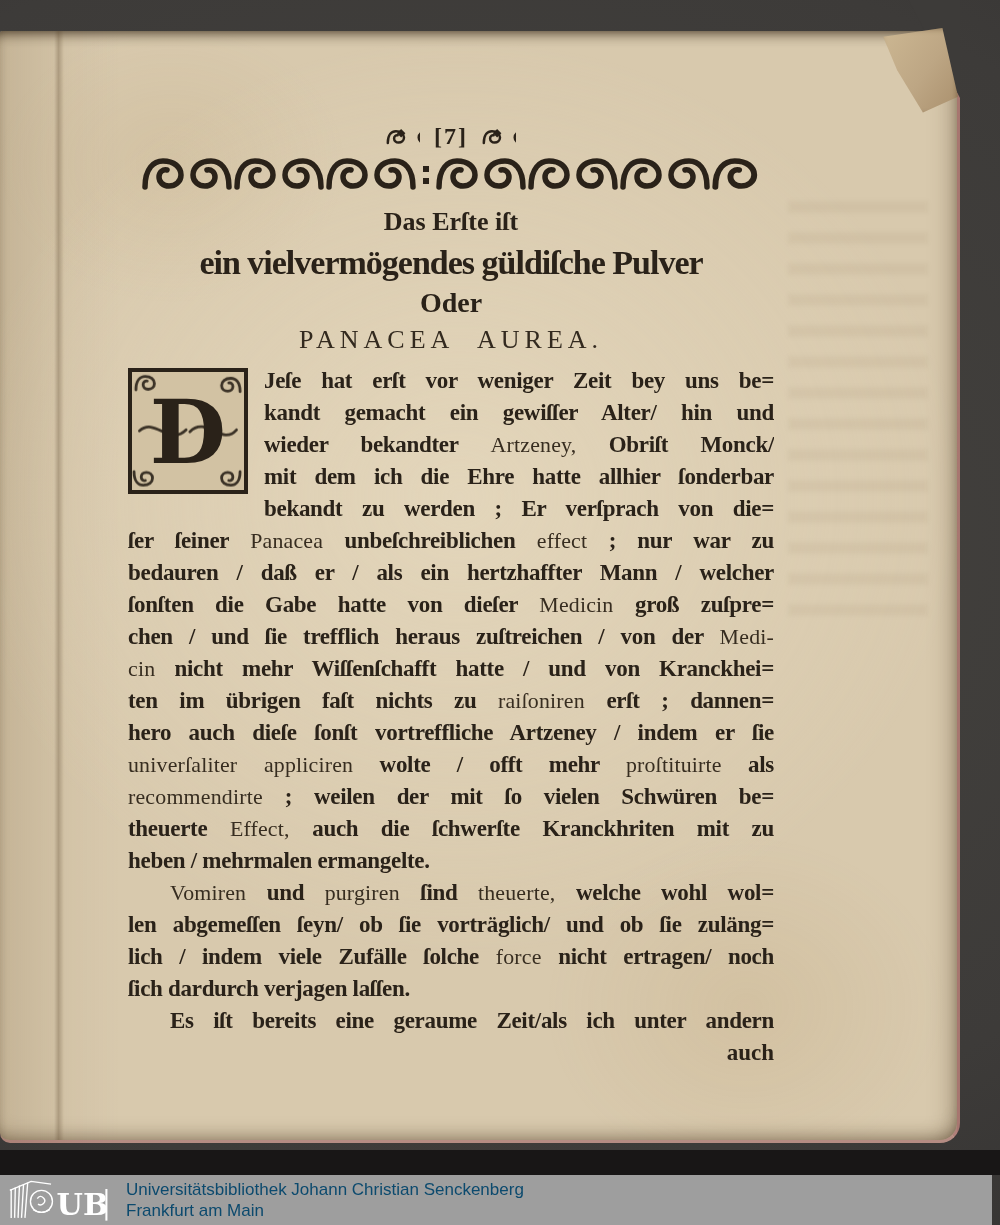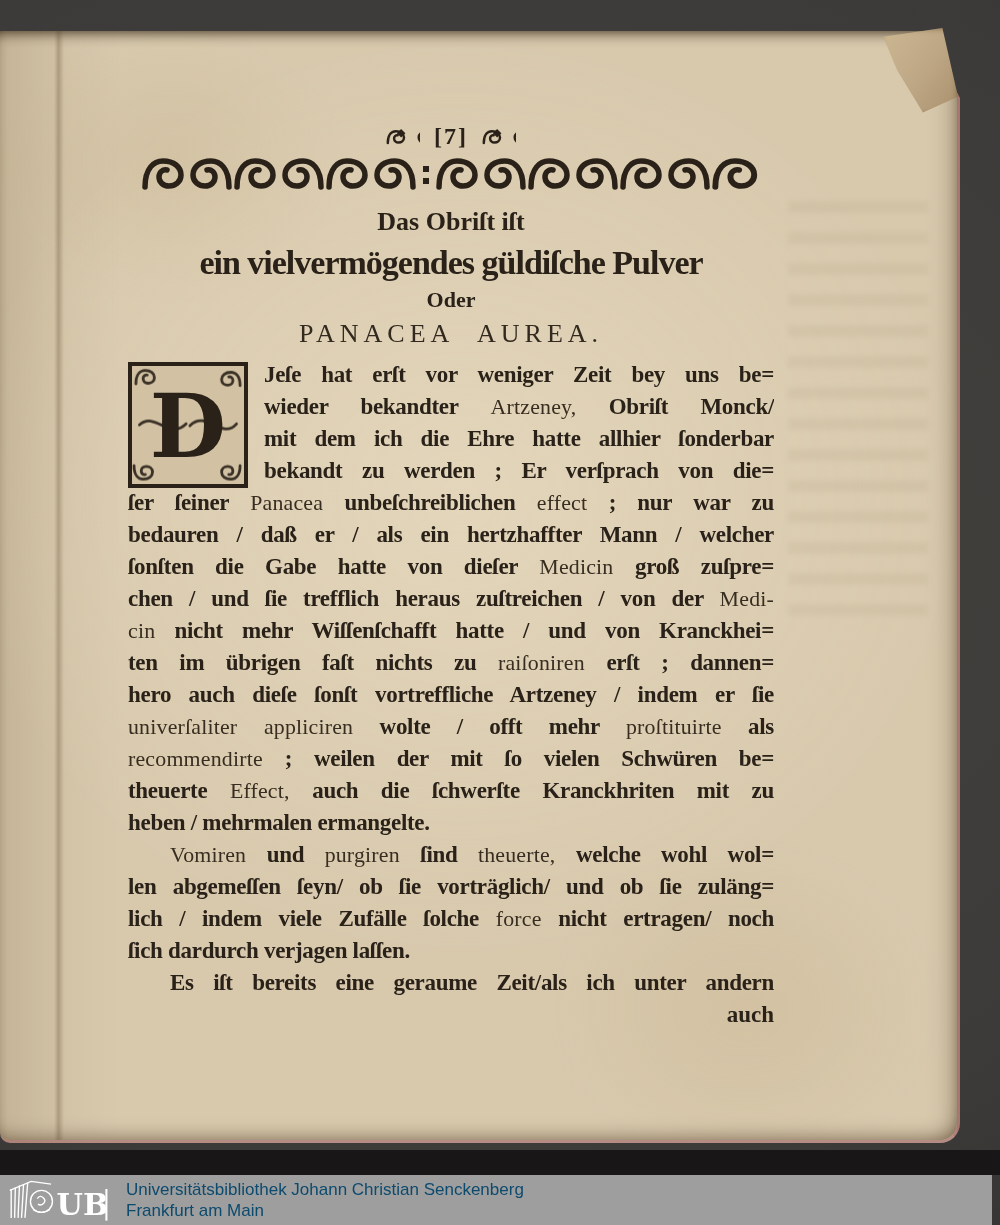--- a/index.html
+++ b/index.html
@@ -40,21 +40,21 @@
     clip-path:polygon(4% 10%, 80% 0, 100% 78%, 55% 96%, 22% 48%);
     box-shadow:inset 0 0 6px rgba(60,40,15,.6);}
   
   .content{position:absolute;left:128px;top:88px;width:646px;color:#2a2219;}
   .pagenum-row{display:flex;align-items:center;justify-content:center;gap:14px;height:34px;}
   .pagenum{font-size:24px;font-weight:700;letter-spacing:2px;color:#2a2219;}
   .sprig{display:block;}
   .orn-band{display:block;margin:2px auto 0 auto;}
   .kicker{margin-top:14px;text-align:center;font-size:26px;font-weight:700;}
   .main-title{margin-top:4px;text-align:center;font-size:34px;font-weight:700;letter-spacing:-1px;line-height:44px;}
-  .oder{margin-top:2px;text-align:center;font-size:22px;font-weight:700;}
+  .oder{margin-top:2px;text-align:center;font-size:28px;font-weight:700;}
   .latin-title{margin-top:6px;text-align:center;font-size:26px;font-weight:400;letter-spacing:5px;word-spacing:14px;color:#332a1f;}
   .body-block{margin-top:10px;}
   .p1head{position:relative;padding-left:136px;}
   .dropcap{position:absolute;left:0;top:3px;width:120px;height:126px;
     background:#d2c2a3;border:4px solid #2a2219;box-sizing:border-box;}
   .dropcap .dc-letter{position:absolute;left:0;right:0;top:2px;bottom:0;display:flex;align-items:center;justify-content:center;
     font-size:88px;font-weight:700;font-family:"DejaVu Serif",serif;color:#2a2219;}
   .dropcap svg{position:absolute;inset:0;}
   .tl{height:32px;line-height:32px;font-size:23px;font-weight:700;letter-spacing:-0.3px;
     text-align:justify;text-align-last:justify;white-space:nowrap;overflow:hidden;}
@@ -139,21 +139,21 @@
           </g>
         <g transform="translate(524,0) translate(46,0) scale(-1,1)">
             <use href="#curl"></use>
           </g>
         <g transform="translate(570,0) scale(1.08,1)">
             <use href="#curl"></use>
           </g>
       </g>
     </svg>
 
-    <div class="kicker">Das Obriſt iſt</div>
+    <div class="kicker">Das Erſte iſt</div>
     <div class="main-title">ein vielvermögendes güldiſche Pulver</div>
     <div class="oder">Oder</div>
     <div class="latin-title">PANACEA AUREA.</div>
 
     <div class="body-block">
       <div class="p1head">
         <div class="dropcap">
           <svg viewBox="0 0 120 126">
             <g stroke="#2a2219" stroke-width="3" fill="none" stroke-linecap="round" opacity="0.9">
               <use href="#curl" transform="translate(2,2) scale(0.55)"></use>
@@ -161,20 +161,21 @@
               <use href="#curl" transform="translate(0,124) scale(0.55,-0.55)"></use>
               <use href="#curl" transform="translate(118,124) scale(-0.55,-0.55)"></use>
               <path d="M8 63 C25 48 40 80 58 62"></path>
               <path d="M62 64 C80 46 96 80 112 62"></path>
             </g>
           </svg>
           <span class="dc-letter">D</span>
         </div>
         <div>
             <div class="tl"><span class="frk">Jeſe hat erſt vor weniger Zeit bey uns be=</span></div>
+            <div class="tl"><span class="frk">kandt gemacht ein gewiſſer Alter/ hin und</span></div>
             <div class="tl"><span class="frk">wieder bekandter </span><span class="ant">Artzeney,</span><span class="frk"> Obriſt Monck/</span></div>
             <div class="tl"><span class="frk">mit dem ich die Ehre hatte allhier ſonderbar</span></div>
             <div class="tl"><span class="frk">bekandt zu werden ;  Er verſprach von die=</span></div>
           </div>
       </div>
       <div>
           <div class="tl"><span class="frk">ſer ſeiner </span><span class="ant">Panacea</span><span class="frk"> unbeſchreiblichen </span><span class="ant">effect</span><span class="frk"> ;  nur war zu</span></div>
           <div class="tl"><span class="frk">bedauren / daß er / als ein hertzhaffter Mann /  welcher</span></div>
           <div class="tl"><span class="frk">ſonſten die Gabe hatte von dieſer </span><span class="ant">Medicin</span><span class="frk"> groß zuſpre=</span></div>
           <div class="tl"><span class="frk">chen / und ſie trefflich heraus zuſtreichen / von der </span><span class="ant">Medi-</span></div>

